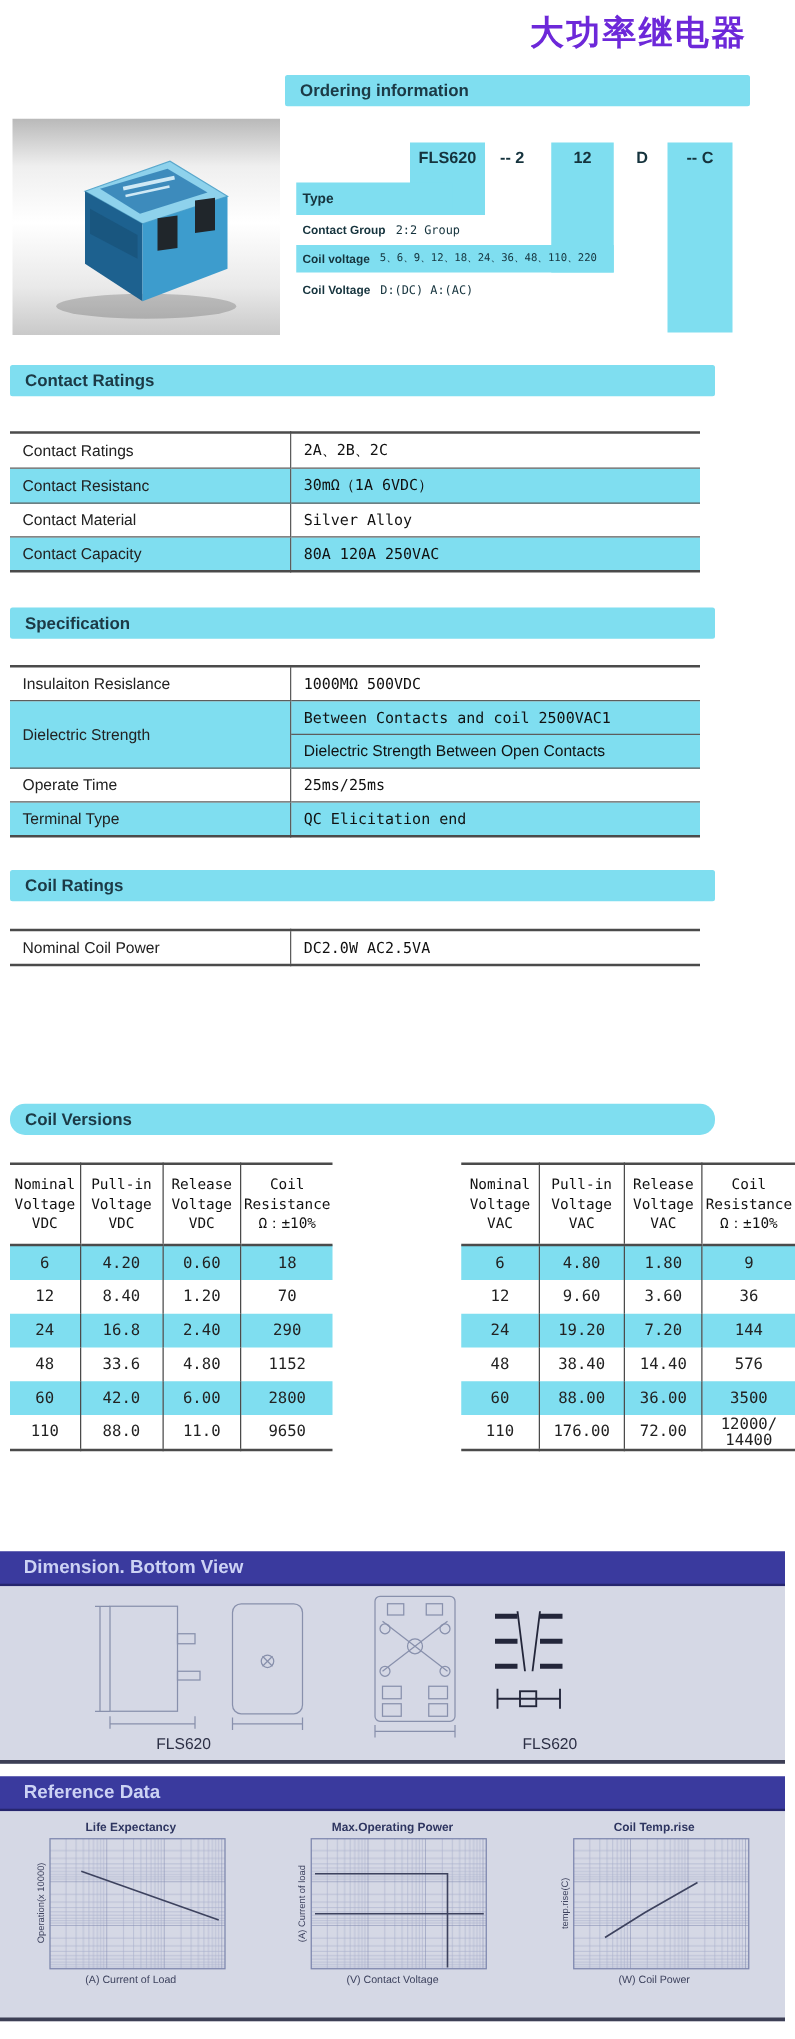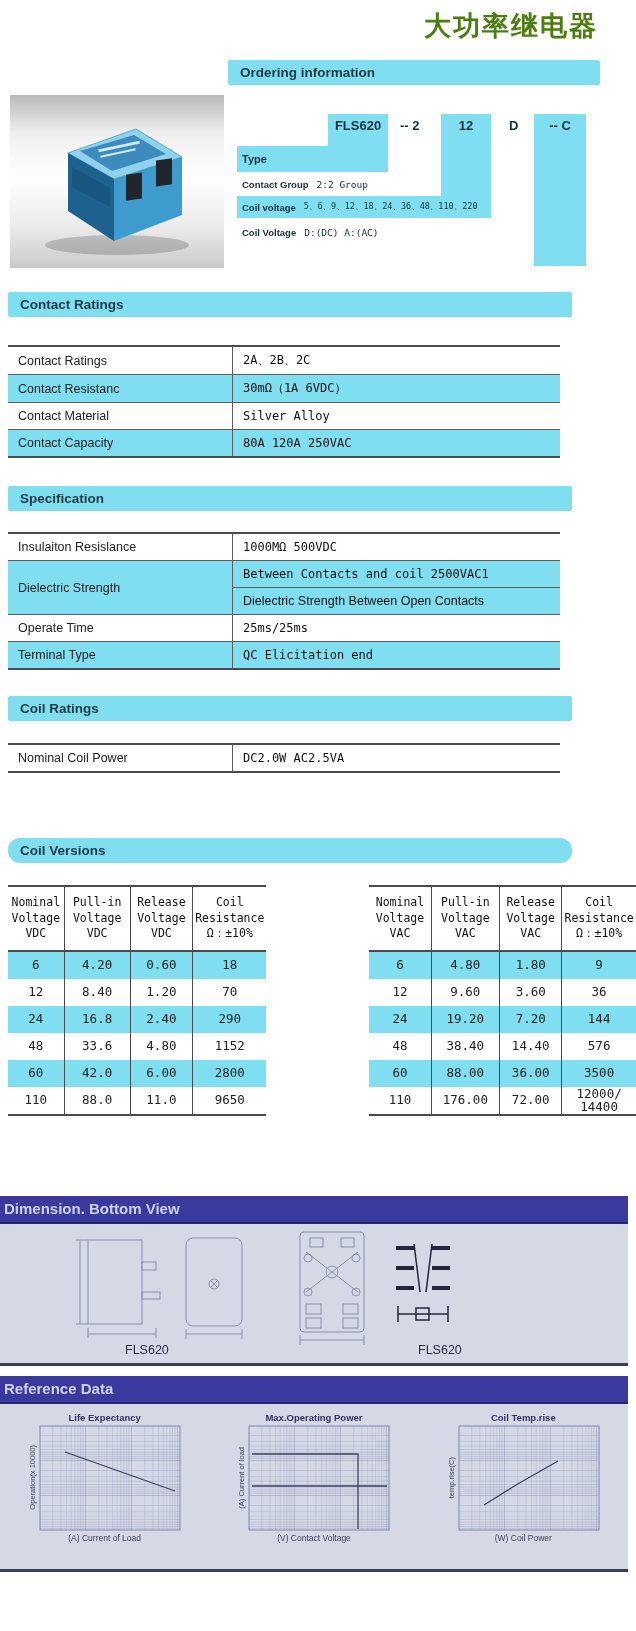--- a/index.html
+++ b/index.html
@@ -6,21 +6,21 @@
   body {
     width:636px; height:1631px; background:#ffffff; position:relative;
     font-family:"Liberation Sans", sans-serif; color:#222;
     -webkit-font-smoothing:antialiased;
   }
 
   
   .top { position:relative; height:288px; }
   .page-title {
     position:absolute; top:8px; right:38px; font-size:27px; font-weight:bold;
-    color:#4d7c0f; letter-spacing:2px; font-family:"DejaVu Sans", sans-serif;
+    color:#6d28d9; letter-spacing:2px; font-family:"DejaVu Sans", sans-serif;
   }
   .photo-box {
     position:absolute; left:10px; top:95px; width:214px; height:173px;
     background:linear-gradient(180deg,#b9b9b9 0%,#efefef 22%,#ffffff 48%,#e9e9e9 78%,#c9c9c9 100%);
   }
   .cyanbar {
     background:#7fdef0; color:#1c3a46; font-size:13.5px; font-weight:bold;
     display:flex; align-items:center; padding-left:12px; border-radius:2px;
   }
   .ord-bar { position:absolute; left:228px; top:60px; width:360px; height:25px; }
@@ -55,21 +55,21 @@
   .cv td { height:27px; padding:0 2px; font-size:12.5px; white-space:pre-line; line-height:1.05; }
   .cv tbody tr:nth-child(odd) td { background:#7fdef0; }
   .cv.dc th:nth-child(1){width:54px}.cv.dc th:nth-child(2){width:70px}
   .cv.dc th:nth-child(3){width:64px}.cv.dc th:nth-child(4){width:64px}
   .cv.ac th:nth-child(1){width:62px}.cv.ac th:nth-child(2){width:72px}
   .cv.ac th:nth-child(3){width:62px}.cv.ac th:nth-child(4){width:70px}
 
   
   .bluebar { margin-top:0; width:628px; height:28px; background:#3a3a9e;
              border-bottom:2px solid #26266e; color:#ccd2f4; font-size:15px; font-weight:bold;
-             display:flex; align-items:center; padding-left:4px; box-sizing:border-box; }
+             display:flex; align-items:center; padding-left:19px; box-sizing:border-box; }
   .panel { width:628px; background:#d5d8e5; border-bottom:3px solid #3d3f55; box-sizing:border-box; }
   .dim-panel { height:142px; position:relative; }
   .model-label { position:absolute; bottom:6px; font-size:12.5px; color:#2c2f45; }
   .ref-panel { height:168px; display:flex; justify-content:space-around; padding-top:8px; }
   .chart { width:200px; display:flex; flex-direction:column; align-items:center; }
   .chart-title { font-size:9.5px; font-weight:bold; color:#2e3560; margin-bottom:2px; }
   .chart-mid { display:flex; align-items:center; }
   .ylab { writing-mode:vertical-rl; transform:rotate(180deg); font-size:7.5px; color:#3d425e;
           margin-right:2px; text-align:center; }
   .xlab { font-size:8.5px; color:#3d425e; margin-top:2px; }
@@ -180,21 +180,21 @@
 </div>
 <table class="kv" style="margin-top:22px;">
   <tbody>
       <tr>
     <td class="lab">Nominal Coil Power</td>
     <td class="val">DC2.0W  AC2.5VA</td>
   </tr>
 </tbody>
   </table>
 
-<div class="cyanbar secbar" style="margin-top:65px;border-radius:12px;">
+<div class="cyanbar secbar" style="margin-top:110px;border-radius:12px;">
   <span>Coil Versions</span>
 </div>
 <div class="cv-wrap">
   <table class="cv dc">
     <thead>
       <tr>
         <th>Nominal
 Voltage
 VDC</th>
         <th>Pull-in

